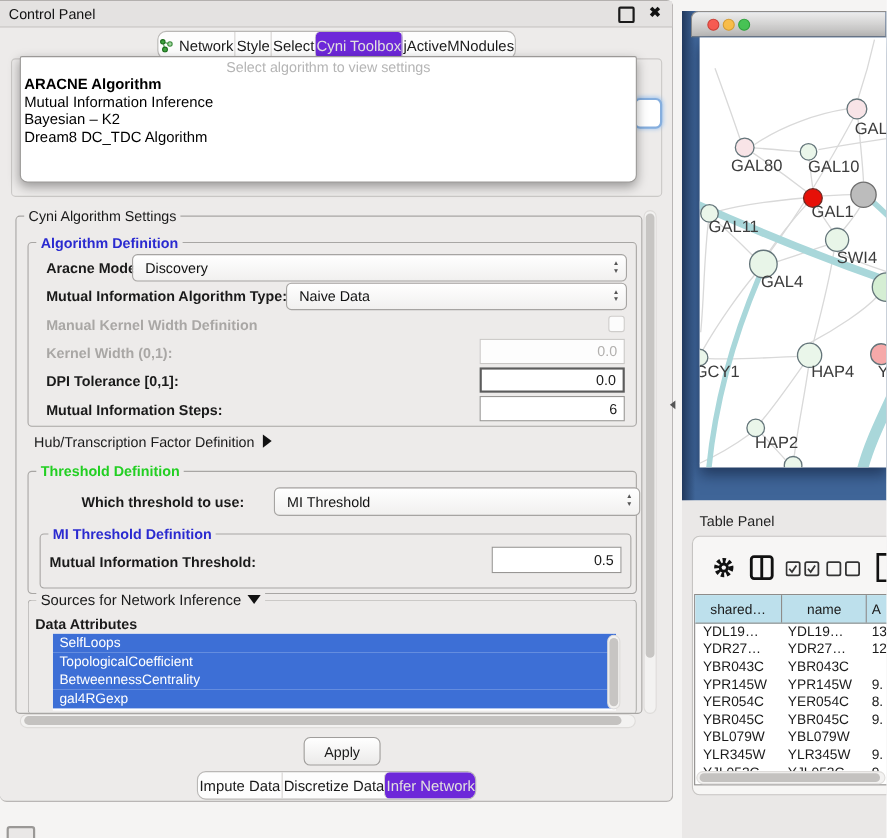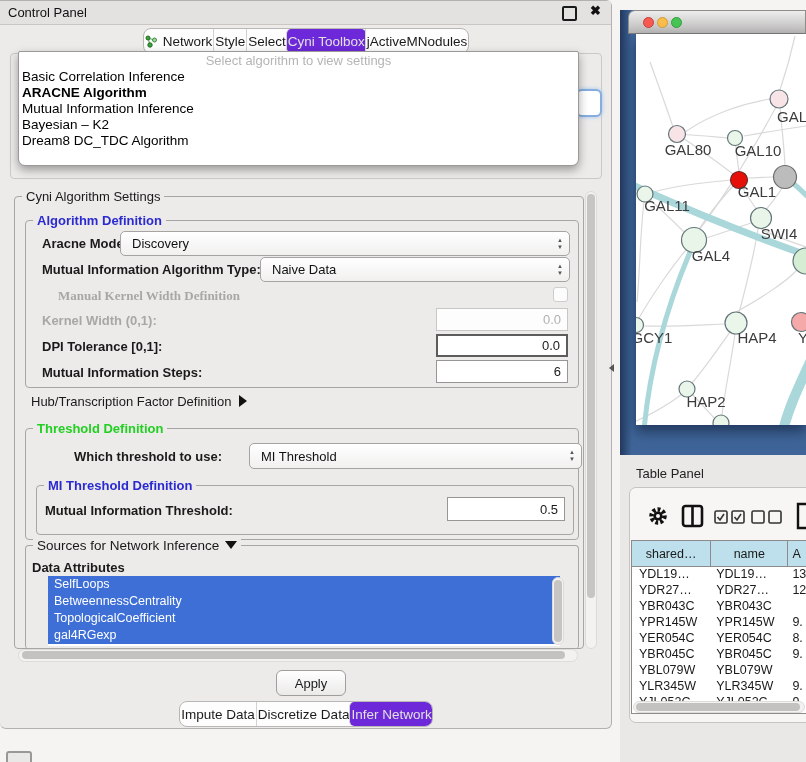--- a/index.html
+++ b/index.html
@@ -115,21 +115,20 @@
             <span>jActiveMNodules</span>
           </span>
       </div>
     </div>
 
     <div class="abs upperbox"></div>
     <div class="abs sliver"></div>
 
     <div class="abs popup">
       <div class="ph">Select algorithm to view settings</div>
-      <div class="it">Basic Correlation Inference</div>
       <div class="it sel">ARACNE Algorithm</div>
       <div class="it">Mutual Information Inference</div>
       <div class="it">Bayesian – K2</div>
       <div class="it">Dream8 DC_TDC Algorithm</div>
     </div>
 
     <div class="abs group" style="left:14px;top:195px;width:570px;height:453px;">
       <span class="gtitle">Cyni Algorithm Settings</span>
 
       <div class="abs group" style="left:10px;top:23px;width:554px;height:168px;">
@@ -140,21 +139,21 @@
           <span class="cv">Discovery</span>
           <span class="spin">▲<br>▼</span>
         </div>
 
         <span class="abs lbl" style="left:16px;top:41px;">Mutual Information Algorithm Type:</span>
         <div class="abs combo" style="left:234px;top:36px;width:310px;height:25px;">
           <span class="cv">Naive Data</span>
           <span class="spin">▲<br>▼</span>
         </div>
 
-        <span class="abs lbl dis" style="left:32px;top:67px;font-family:Liberation Serif, serif;">Manual Kernel Width Definition</span>
+        <span class="abs lbl dis" style="left:16px;top:67px;">Manual Kernel Width Definition</span>
         <span class="abs chk" style="left:527px;top:66px;"></span>
 
         <span class="abs lbl dis" style="left:16px;top:92px;">Kernel Width (0,1):</span>
         <div class="abs field dis" style="left:410px;top:87px;width:132px;height:23px;">
             <span>0.0</span>
           </div>
 
         <span class="abs lbl" style="left:16px;top:118px;">DPI Tolerance [0,1]:</span>
         <div class="abs field hot" style="left:410px;top:113px;width:132px;height:23px;">
             <span>0.0</span>
@@ -186,22 +185,22 @@
               <span>0.5</span>
             </div>
         </div>
       </div>
 
       <div class="abs group" style="left:10px;top:348px;width:554px;height:104px;border-bottom:none;">
         <span class="gtitle" style="font-size:13.5px;"><span>Sources for Network Inference</span><span class="arrow-d"></span></span>
         <span class="abs lbl" style="left:6px;top:14px;">Data Attributes</span>
         <div class="abs attrlist" style="left:22px;top:30px;width:512px;height:70px;">
           <div class="ai">SelfLoops</div>
+          <div class="ai">TopologicalCoefficient</div>
           <div class="ai">BetweennessCentrality</div>
-          <div class="ai">TopologicalCoefficient</div>
           <div class="ai">gal4RGexp</div>
         </div>
         <div class="abs vsb" style="left:526px;top:31px;width:12px;height:68px;">
           <span class="th" style="top:2px;height:62px;"></span>
         </div>
       </div>
     </div>
 
     <div class="abs vsb" style="left:585px;top:190px;width:12px;height:458px;">
       <span class="th" style="top:2px;height:404px;"></span>

